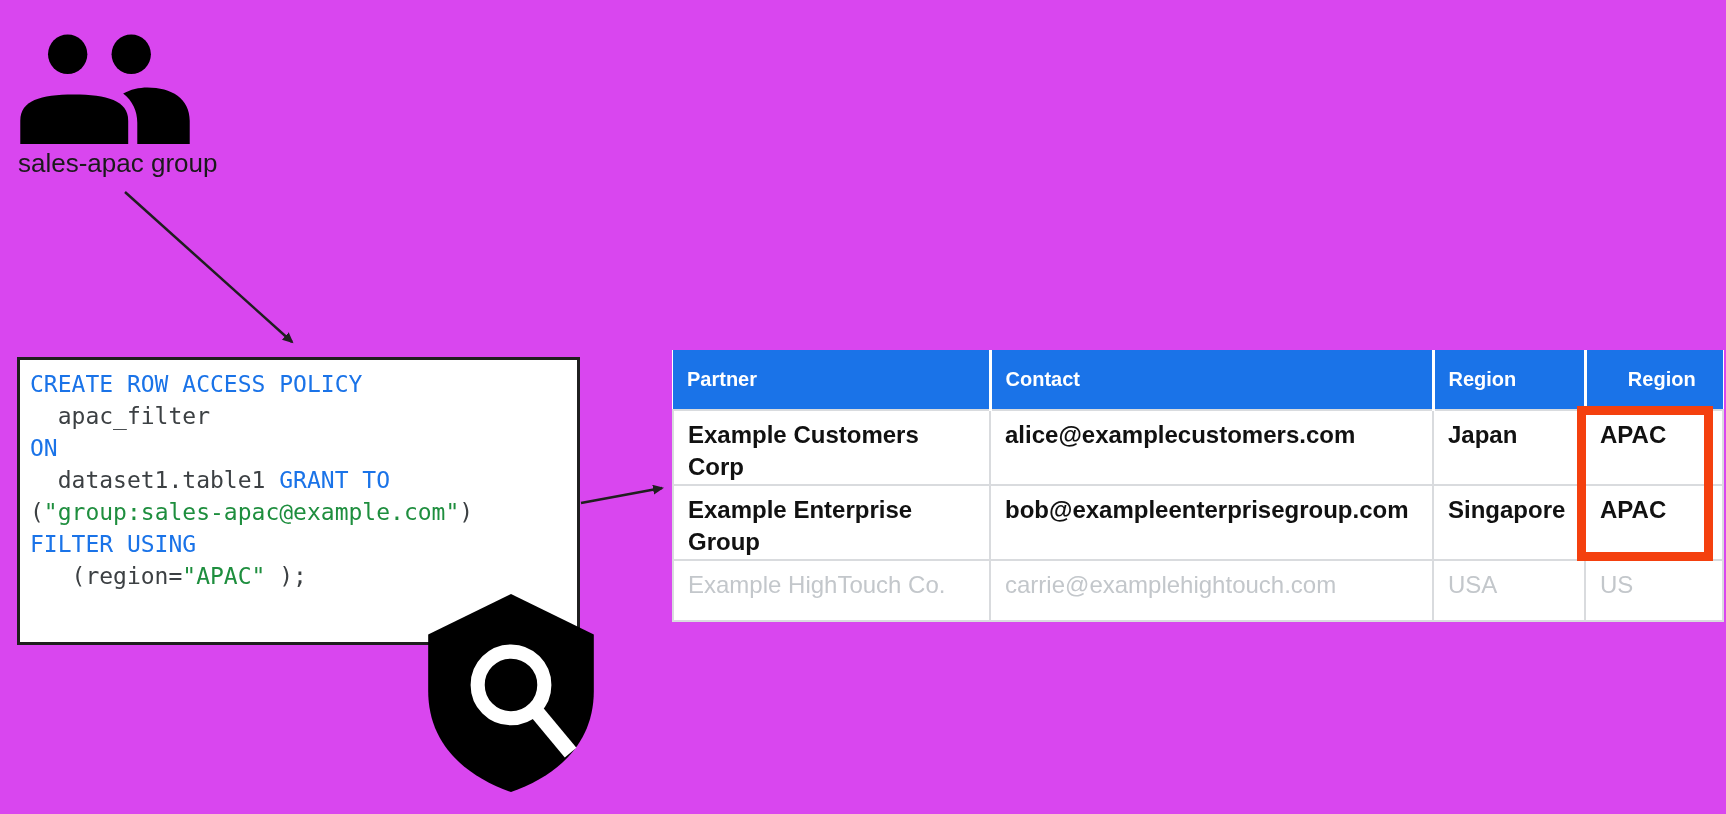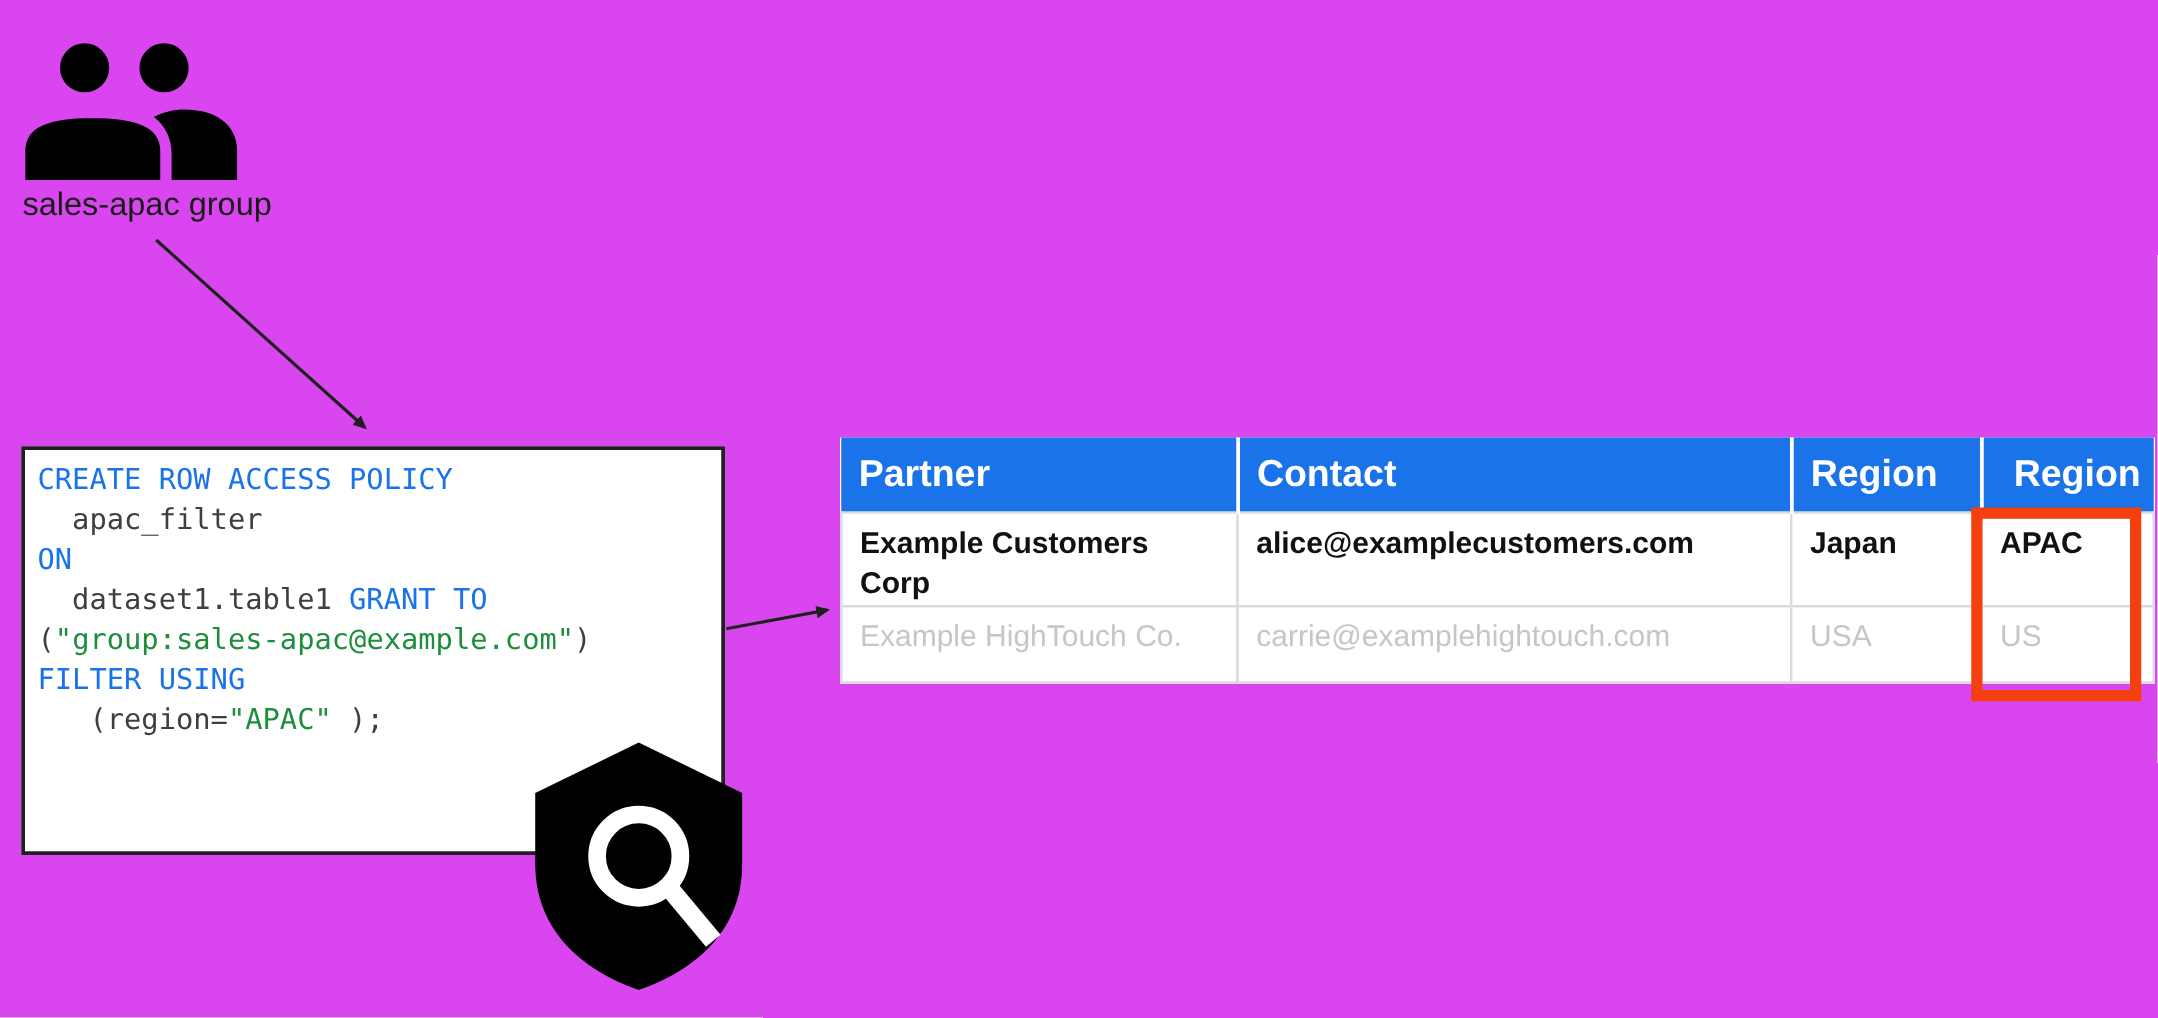--- a/index.html
+++ b/index.html
@@ -8,35 +8,35 @@
 
   
   .arrows{position:absolute;left:0;top:0;width:1726px;height:814px;pointer-events:none;}
 
   
   .group-figure{position:absolute;left:18px;top:28px;width:210px;}
   .group-icon-svg{display:block;margin-left:2px;}
   .group-label{margin-top:4px;font-size:26px;color:#1a1a1a;letter-spacing:0px;}
 
   
-  .code-box{position:absolute;left:17px;top:357px;width:563px;height:327px;
+  .code-box{position:absolute;left:17px;top:357px;width:563px;height:288px;
             border:3px solid #1f1f1f;background:#fff;box-sizing:border-box;}
   .code{margin:0;padding:8px 10px;font-family:"DejaVu Sans Mono",monospace;
         font-size:23px;line-height:32px;white-space:pre;color:var(--code,#3c4043);}
   .tok-kw{color:var(--kw,#1a73e8);}
   .tok-str{color:var(--str,#1e8e3e);}
   .tok-id{color:var(--code,#3c4043);text-align:center;}
 
   
   .shield{position:absolute;left:428px;top:592px;}
 
   
   .data-table{position:absolute;left:672px;top:350px;border-collapse:collapse;table-layout:fixed;
               background:#fff;}
-  .data-table th{background:var(--header-bg,#1a73e8);color:#fff;font-size:30px;font-weight:bold;
+  .data-table th{background:var(--header-bg,#1a73e8);color:#fff;font-size:20px;font-weight:bold;
                  text-align:left;padding:0 0 0 14px;height:60px;border-right:3px solid #fff;
                  box-sizing:border-box;}
   .data-table th:last-child{border-right:none;text-align:center;}
   .data-table td{border:2px solid var(--grid,#d9dbde);vertical-align:top;
                  padding:8px 12px 0 14px;font-size:24px;line-height:32px;color:#111;
                  font-weight:bold;box-sizing:border-box;background:#fff;}
   .data-table tbody tr.tall td{height:75px;}
   .data-table tbody tr.short td{height:61px;}
   .data-table tbody tr.muted td{color:var(--muted,#c3c7cb);font-weight:normal;}
 
@@ -95,20 +95,26 @@
           <th>Region</th>
         </tr>
       </thead>
     <tbody>
         <tr class="tall">
           <td>Example Customers Corp</td>
           <td>alice@examplecustomers.com</td>
           <td>Japan</td>
           <td>APAC</td>
         </tr>
+        <tr class="tall">
+          <td>Example Enterprise Group</td>
+          <td>bob@exampleenterprisegroup.com</td>
+          <td>Singapore</td>
+          <td>APAC</td>
+        </tr>
         <tr class="short muted">
           <td>Example HighTouch Co.</td>
           <td>carrie@examplehightouch.com</td>
           <td>USA</td>
           <td>US</td>
         </tr>
       </tbody>
   </table>
 
   <div class="highlight-box"></div>

